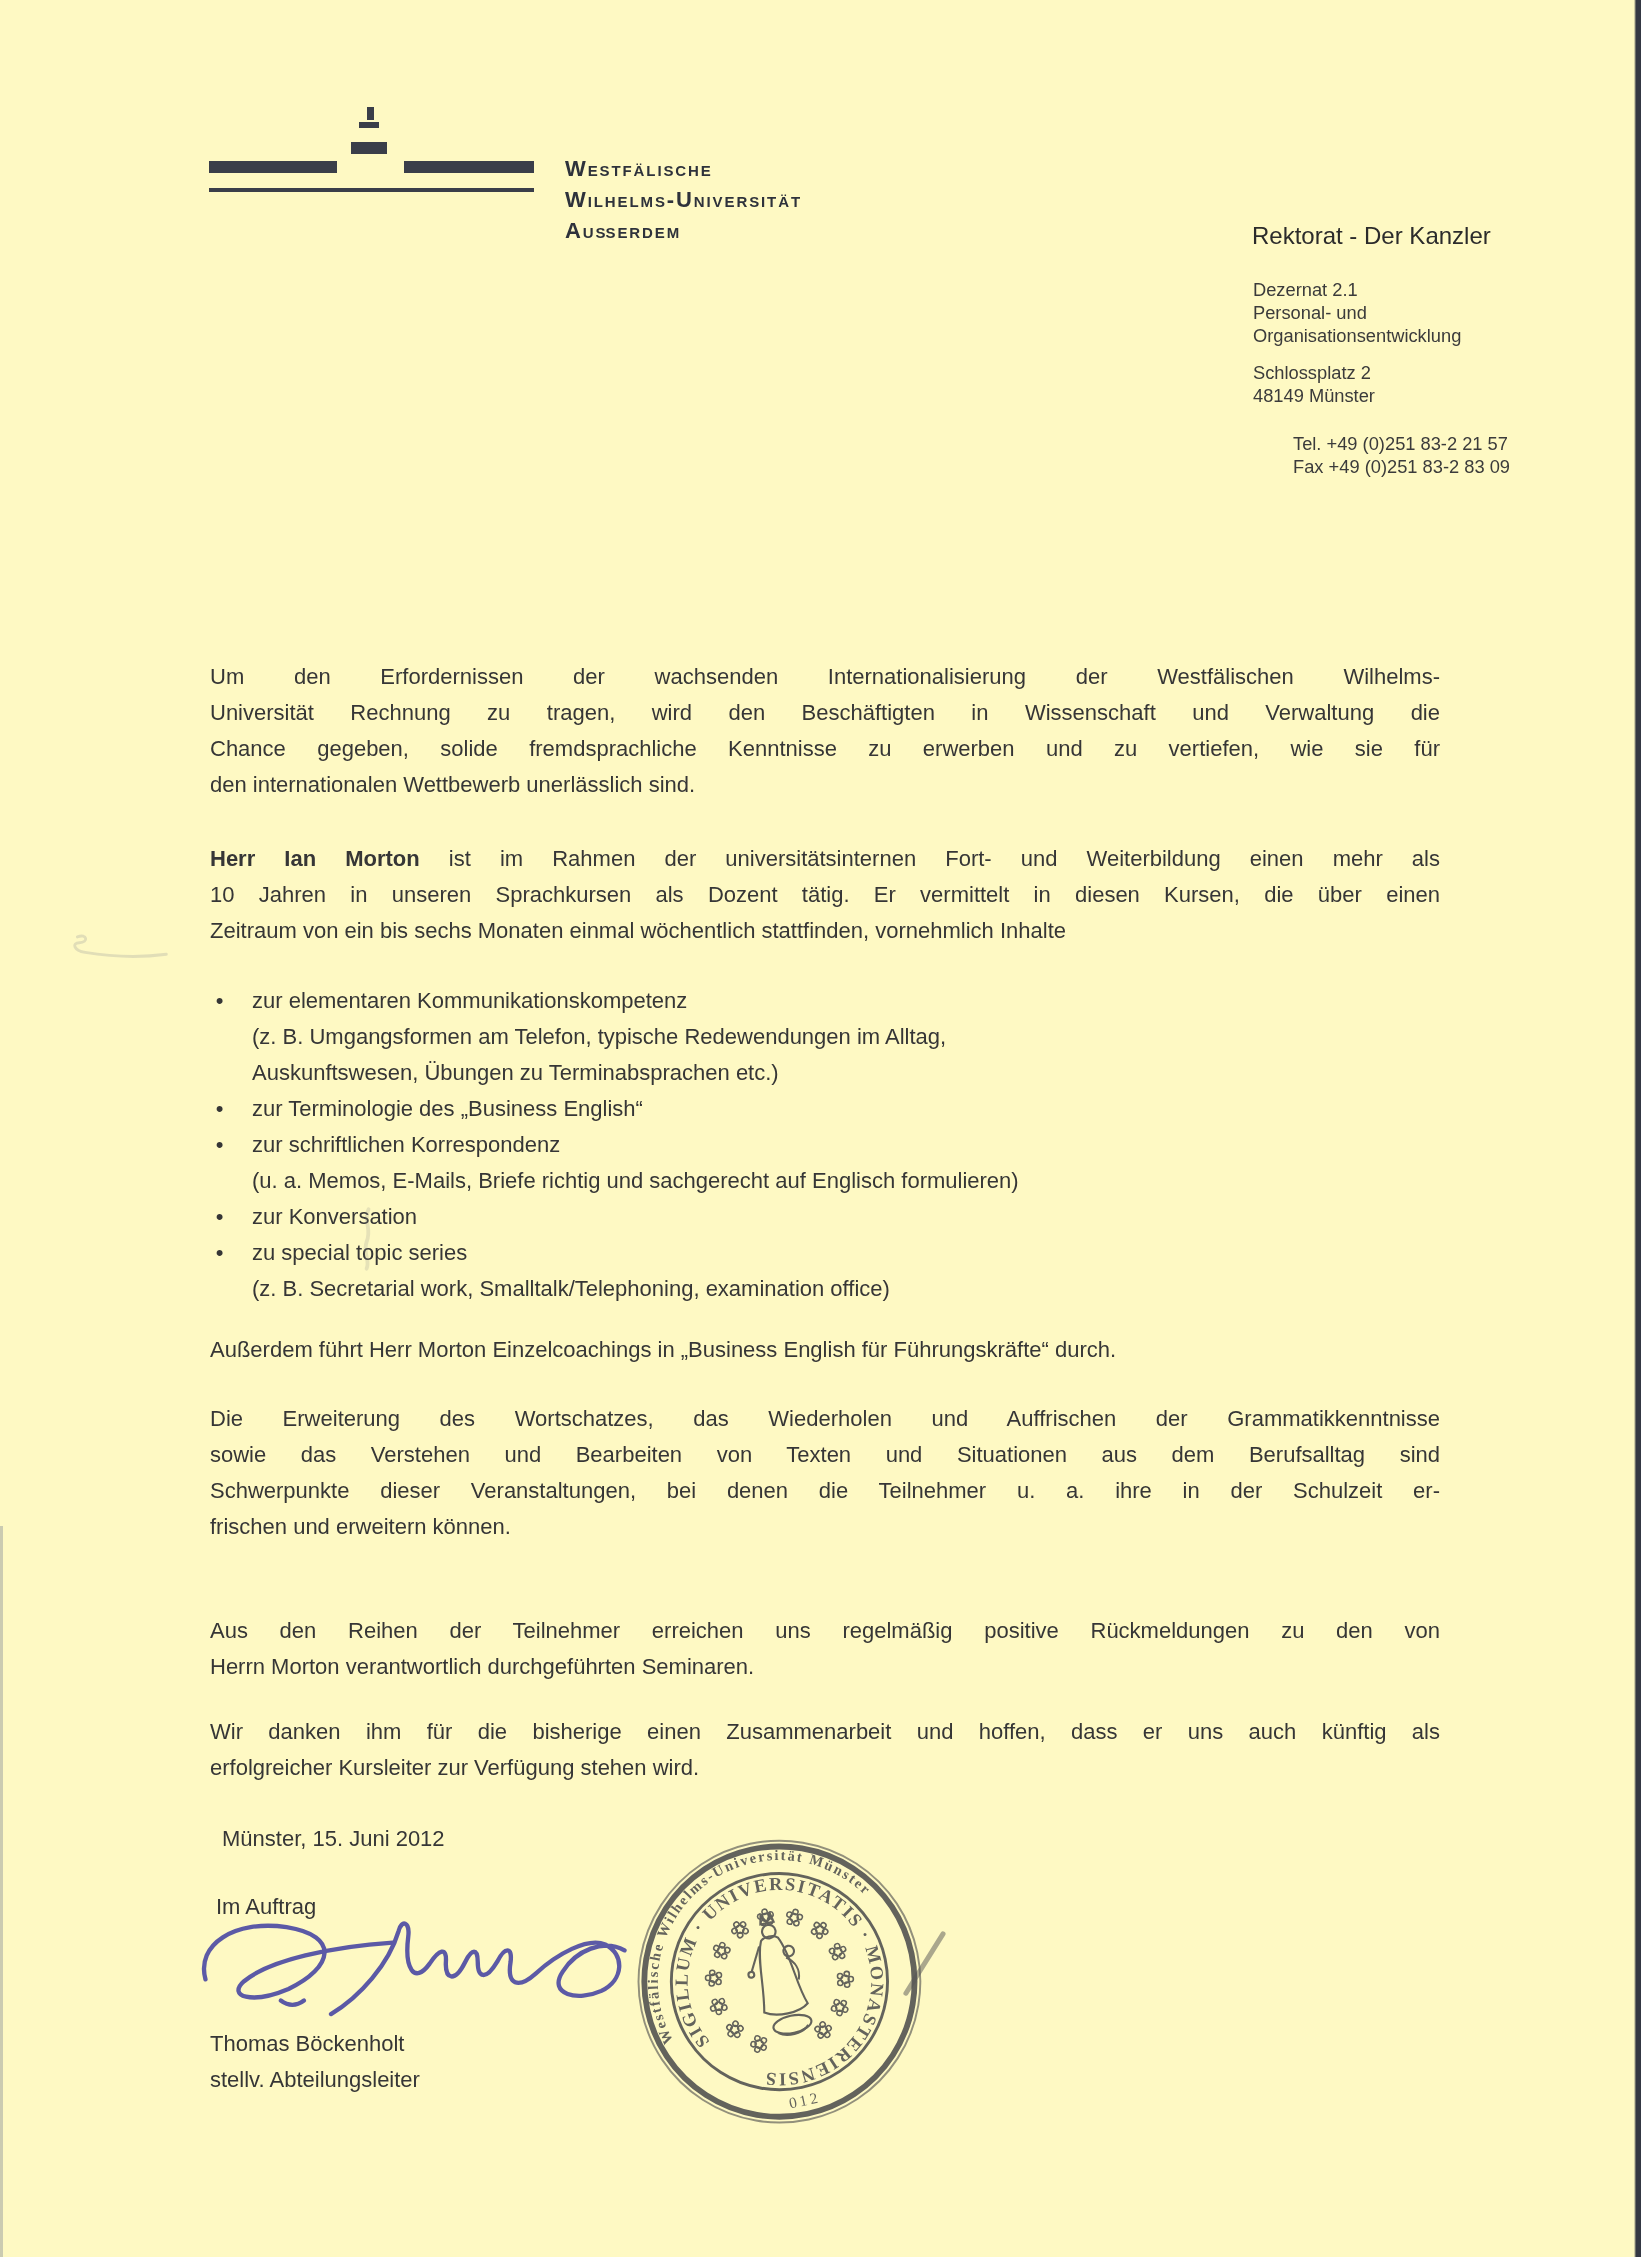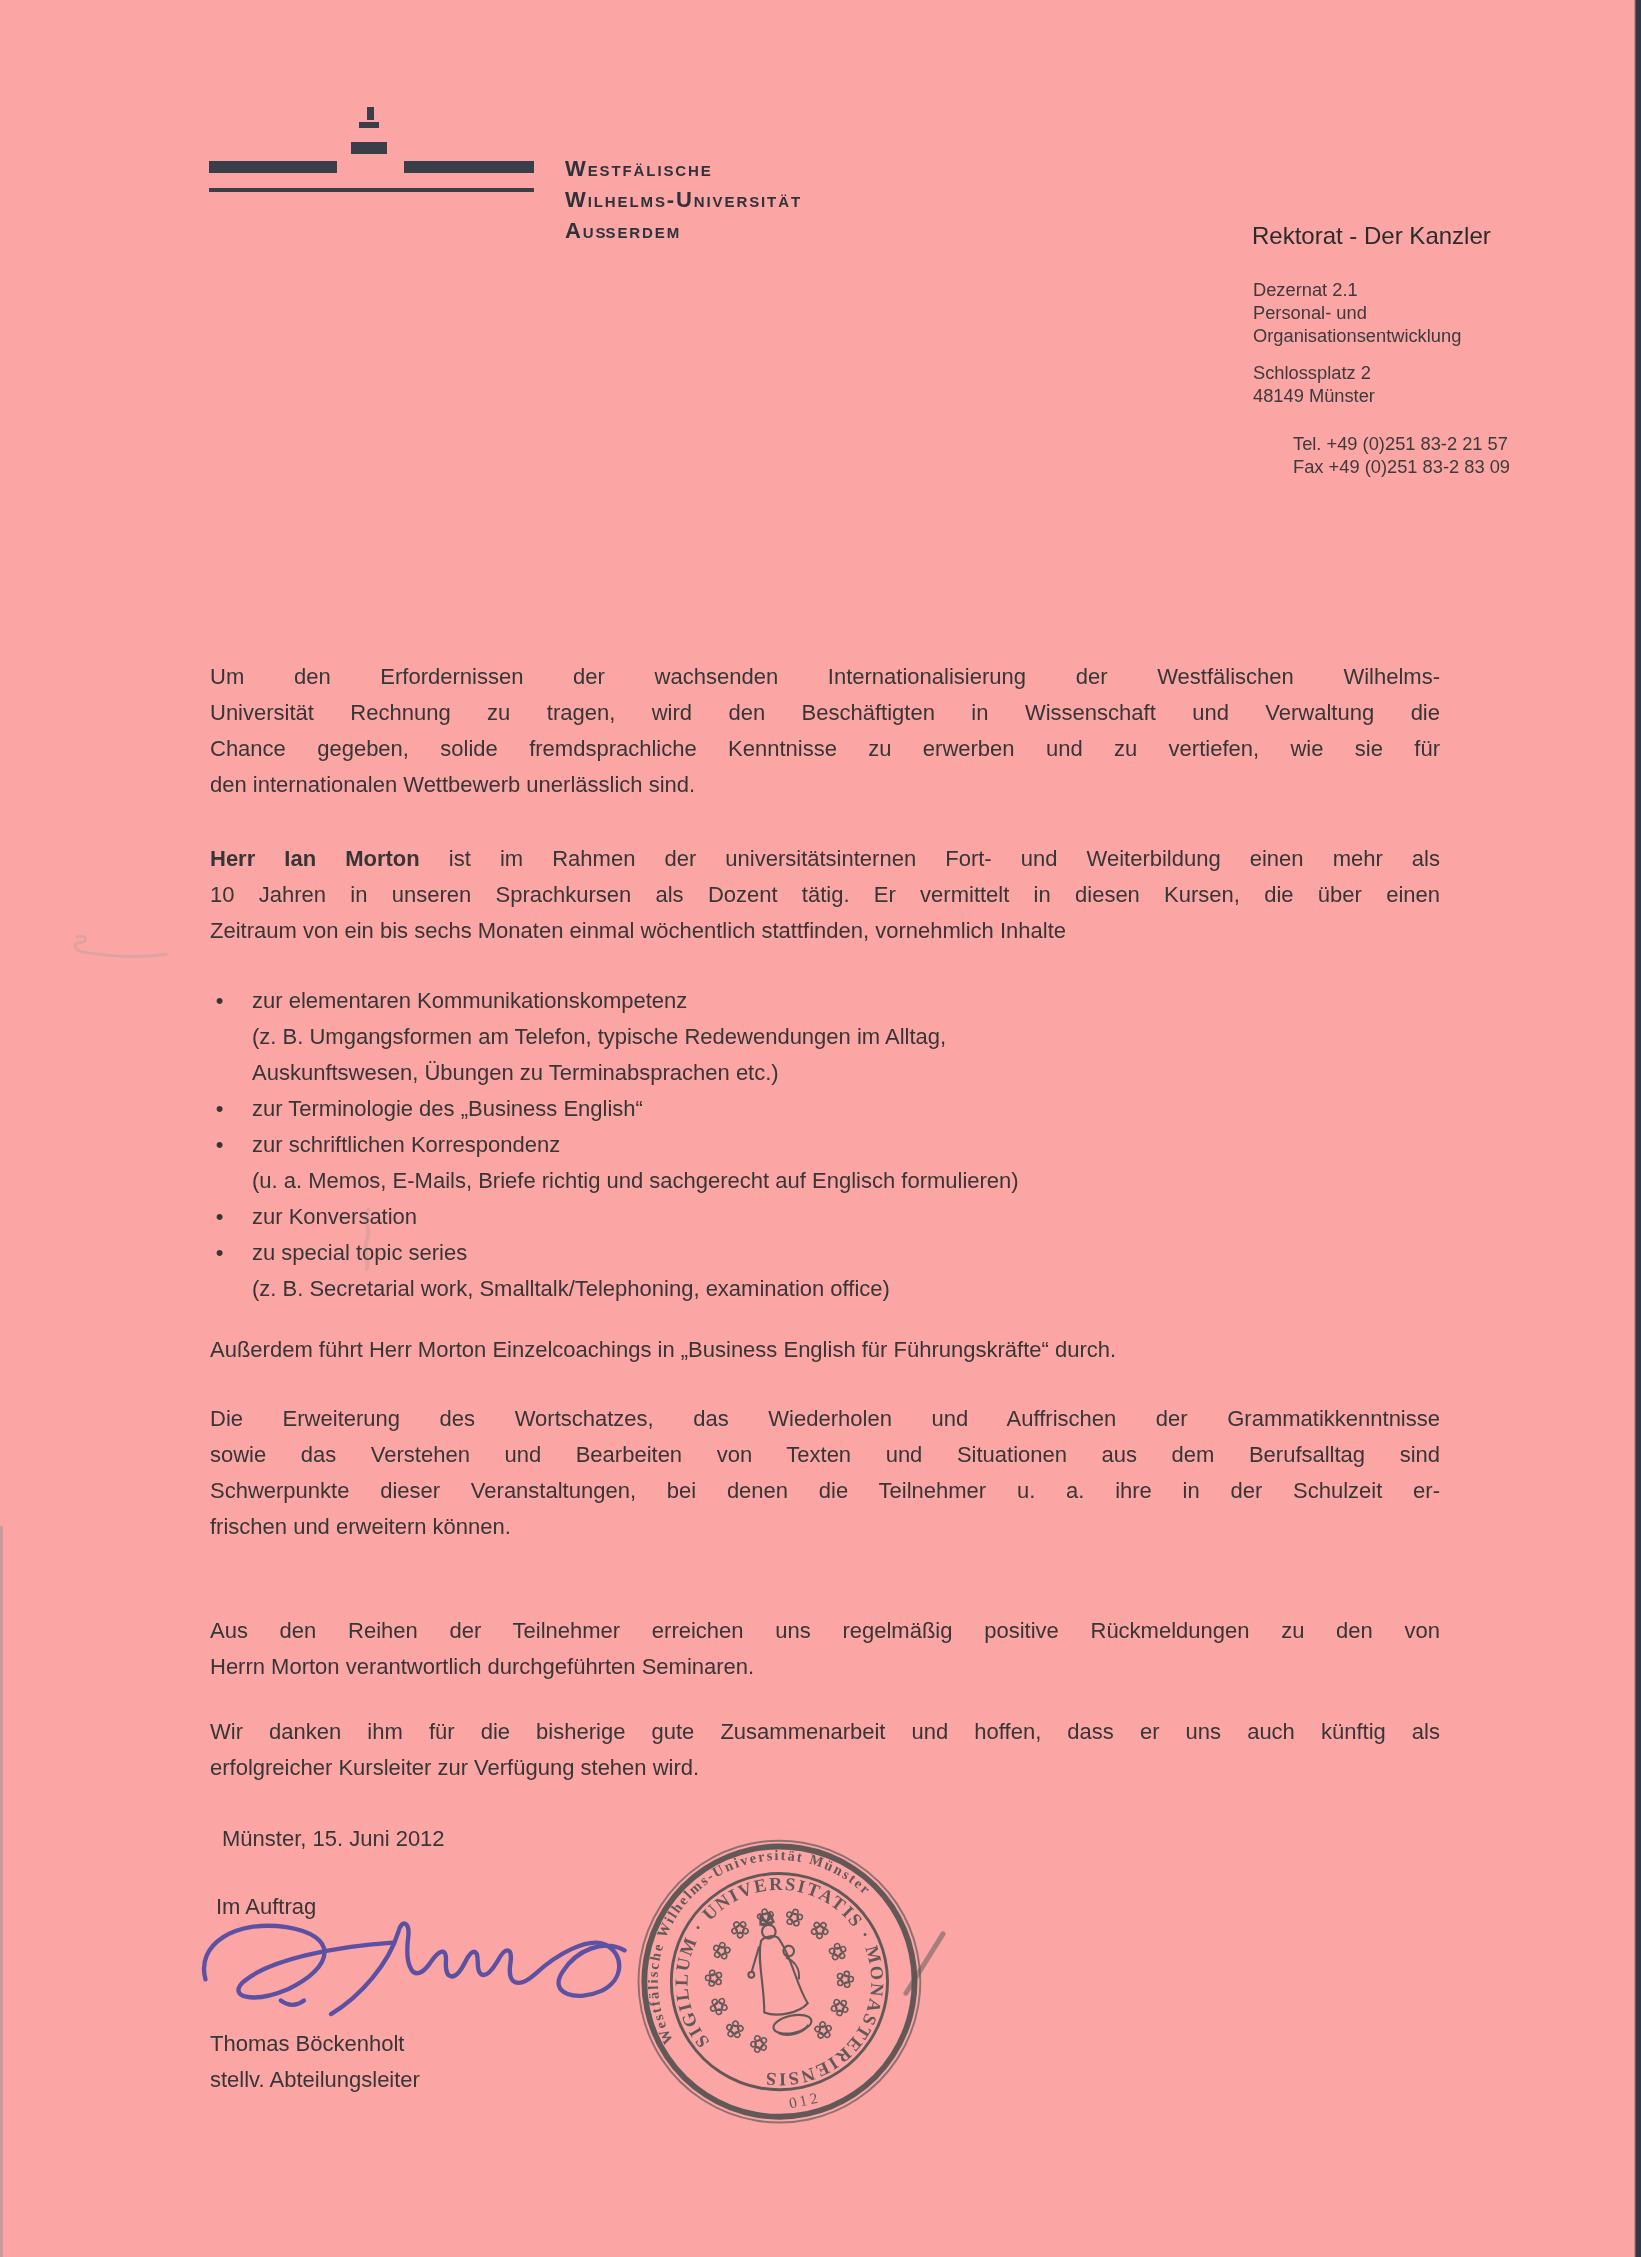--- a/index.html
+++ b/index.html
@@ -1,17 +1,17 @@
 <!DOCTYPE html>
 <html lang="de"><head>
 <meta charset="utf-8">
 <style>
   html,body{margin:0;padding:0;background:#d9d9d9;}
   .page{
-    position:relative;width:1641px;height:2257px;background:#fca5a5;
+    position:relative;width:1641px;height:2257px;background:#fef9c3;
     font-family:"Liberation Sans",sans-serif;color:#343434;overflow:hidden;
     margin:0 auto;
   }
   .abs{position:absolute;}
   .bar{position:absolute;background:#3a3e49;}
   .logotext{font-variant:small-caps;font-weight:700;font-size:22px;
     letter-spacing:1.9px;color:#2e323b;line-height:31px;}
   .office{font-size:24px;color:#2b2b2b;}
   .meta{font-size:18.3px;line-height:23px;color:#3b3b3b;}
   .title{font-size:32px;font-weight:700;color:#2c2c2c;text-align:center;letter-spacing:0.5px;}
@@ -99,21 +99,21 @@
     <div class="line just">Schwerpunkte dieser Veranstaltungen, bei denen die Teilnehmer u. a. ihre in der Schulzeit er-</div>
     <div class="line">frischen und erweitern können.</div>
   </div>
 
   <div class="abs" style="left:210px;top:1613px;width:1230px;">
     <div class="line just">Aus den Reihen der Teilnehmer erreichen uns regelmäßig positive Rückmeldungen zu den von</div>
     <div class="line">Herrn Morton verantwortlich durchgeführten Seminaren.</div>
   </div>
 
   <div class="abs" style="left:210px;top:1714px;width:1230px;">
-    <div class="line just">Wir danken ihm für die bisherige gute Zusammenarbeit und hoffen, dass er uns auch künftig als</div>
+    <div class="line just">Wir danken ihm für die bisherige einen Zusammenarbeit und hoffen, dass er uns auch künftig als</div>
     <div class="line">erfolgreicher Kursleiter zur Verfügung stehen wird.</div>
   </div>
 
   <div class="abs line" style="left:210px;top:1821px;margin-left:12px;">Münster, 15. Juni 2012</div>
   <div class="abs line" style="left:210px;top:1889px;margin-left:6px;">Im Auftrag</div>
 
   <div class="abs" style="left:188px;top:1904px;">
     <svg width="454" height="140" viewBox="0 0 470 145">
       <g fill="none" stroke="#4a48a3" stroke-width="4.5" stroke-linecap="round" opacity="0.9">
         <path d="M 18,78 C 8,42 48,16 102,24 C 158,33 150,66 104,88 C 66,104 40,96 58,80 C 84,58 150,44 212,40"></path>

